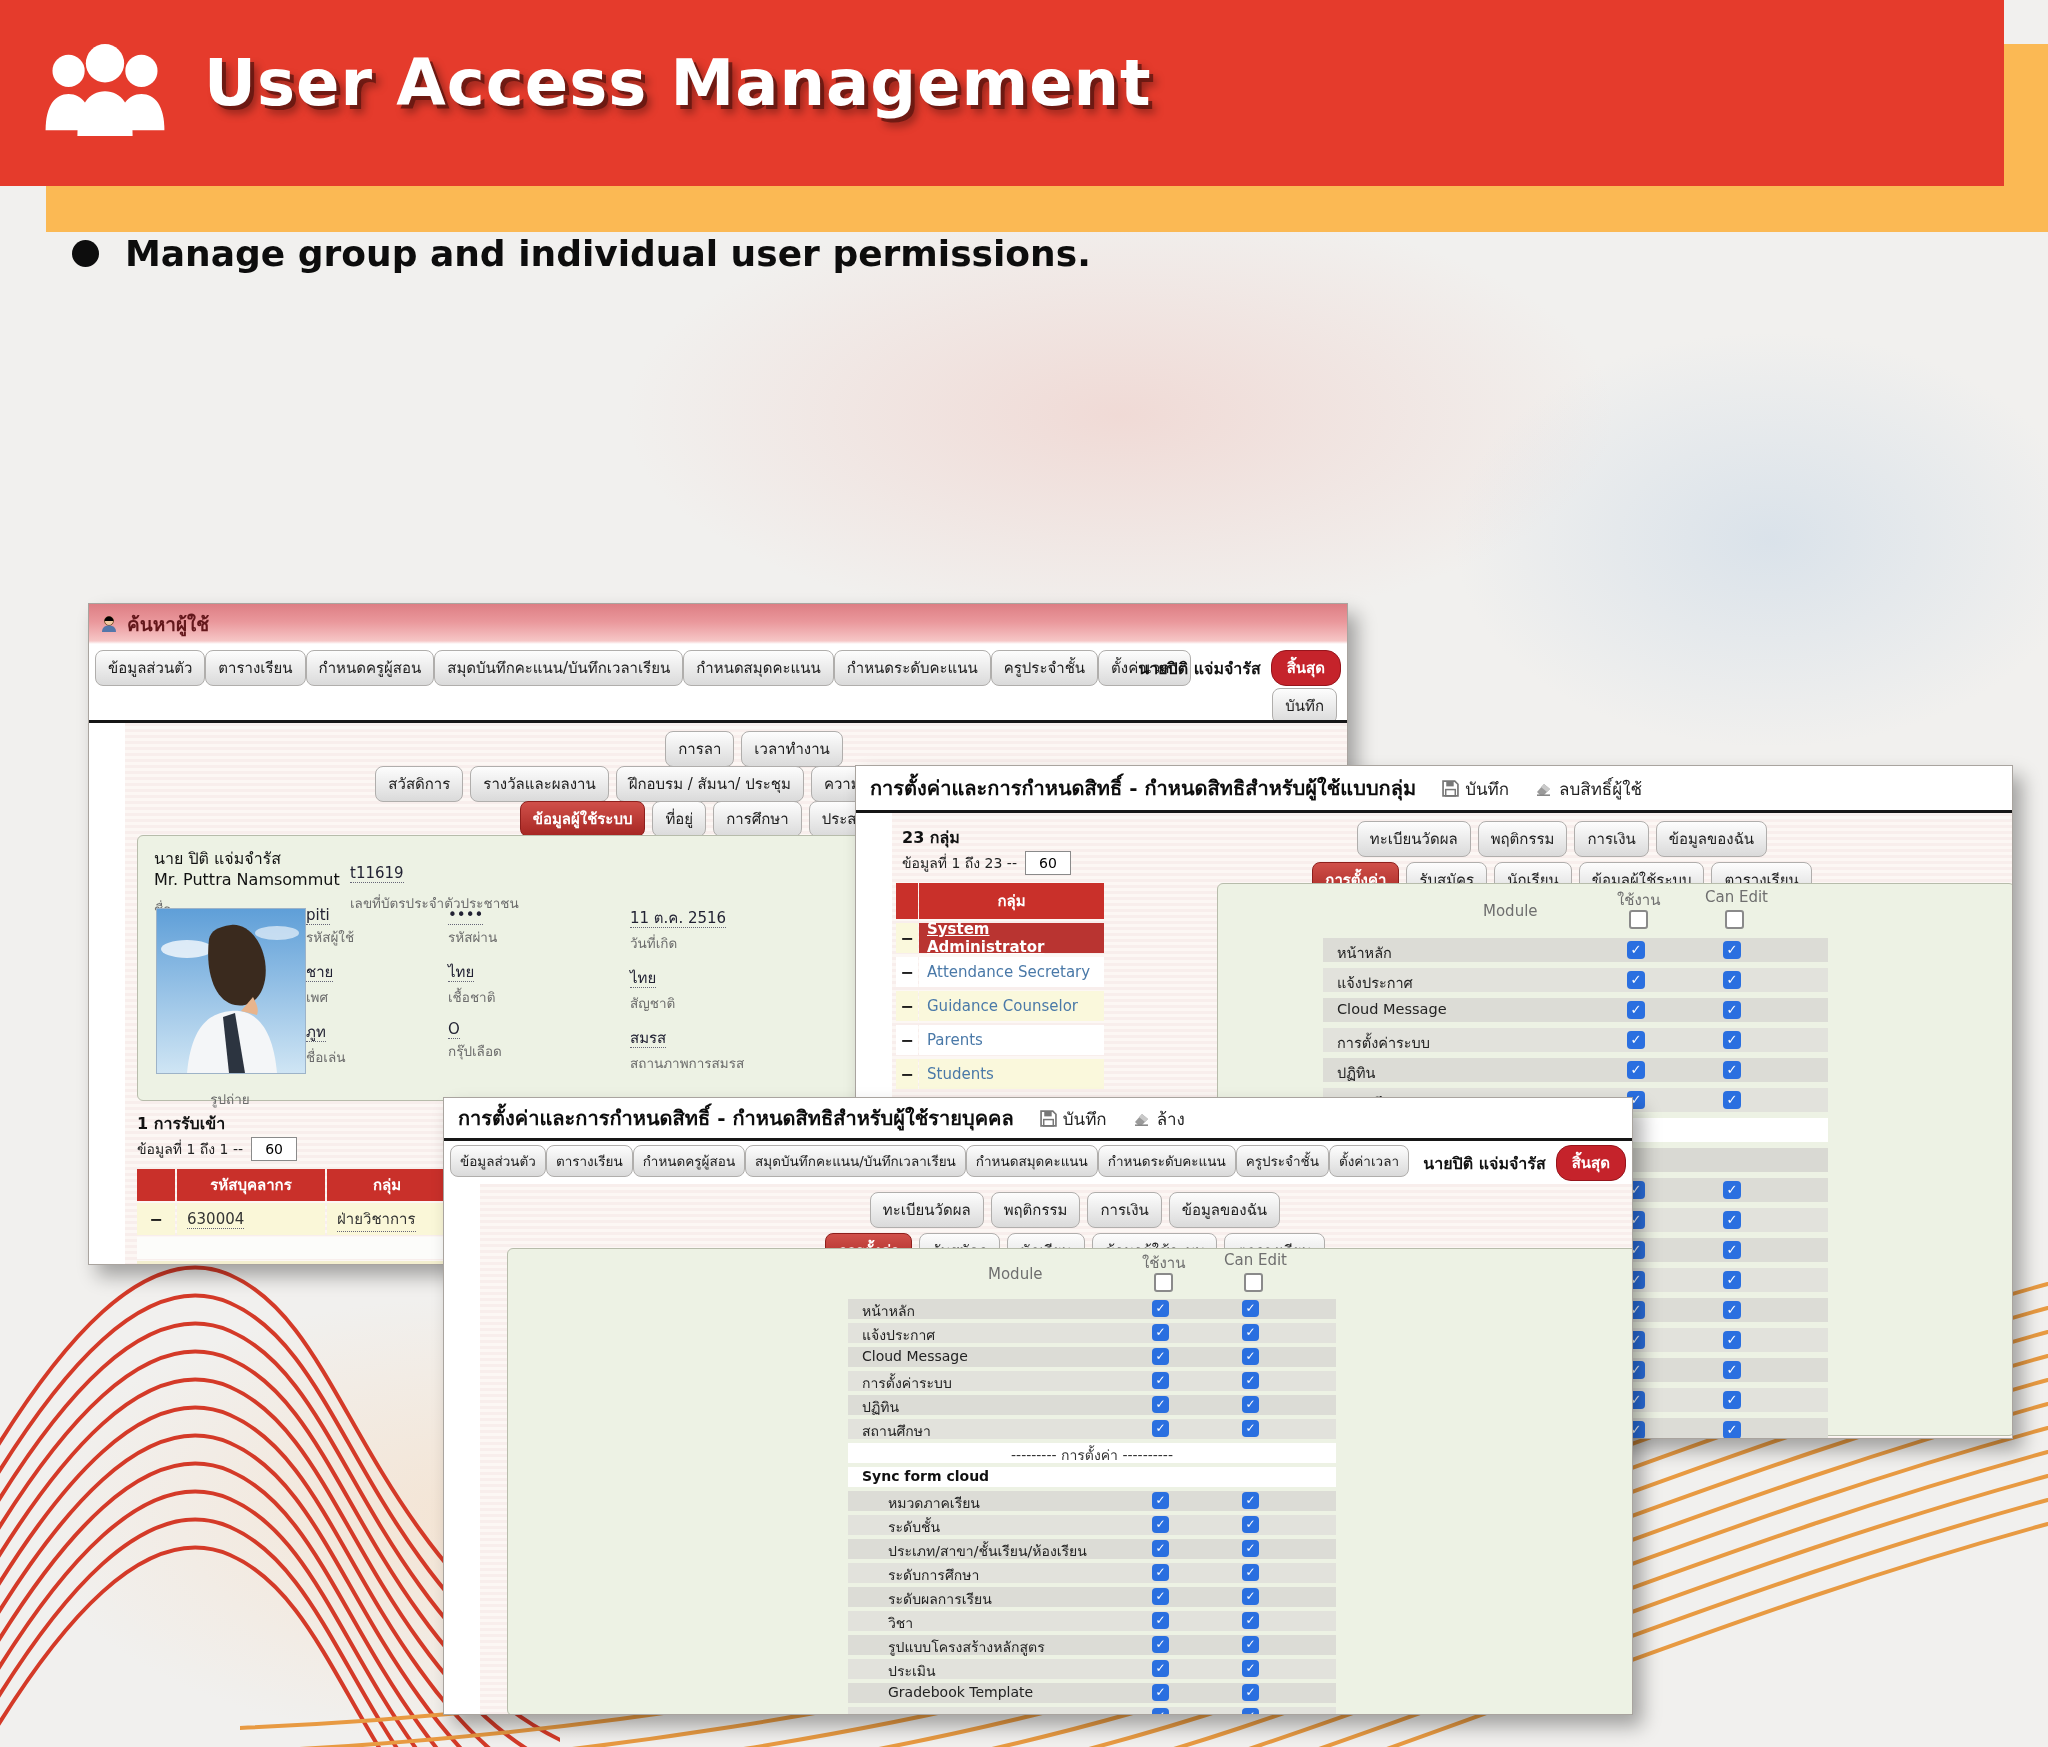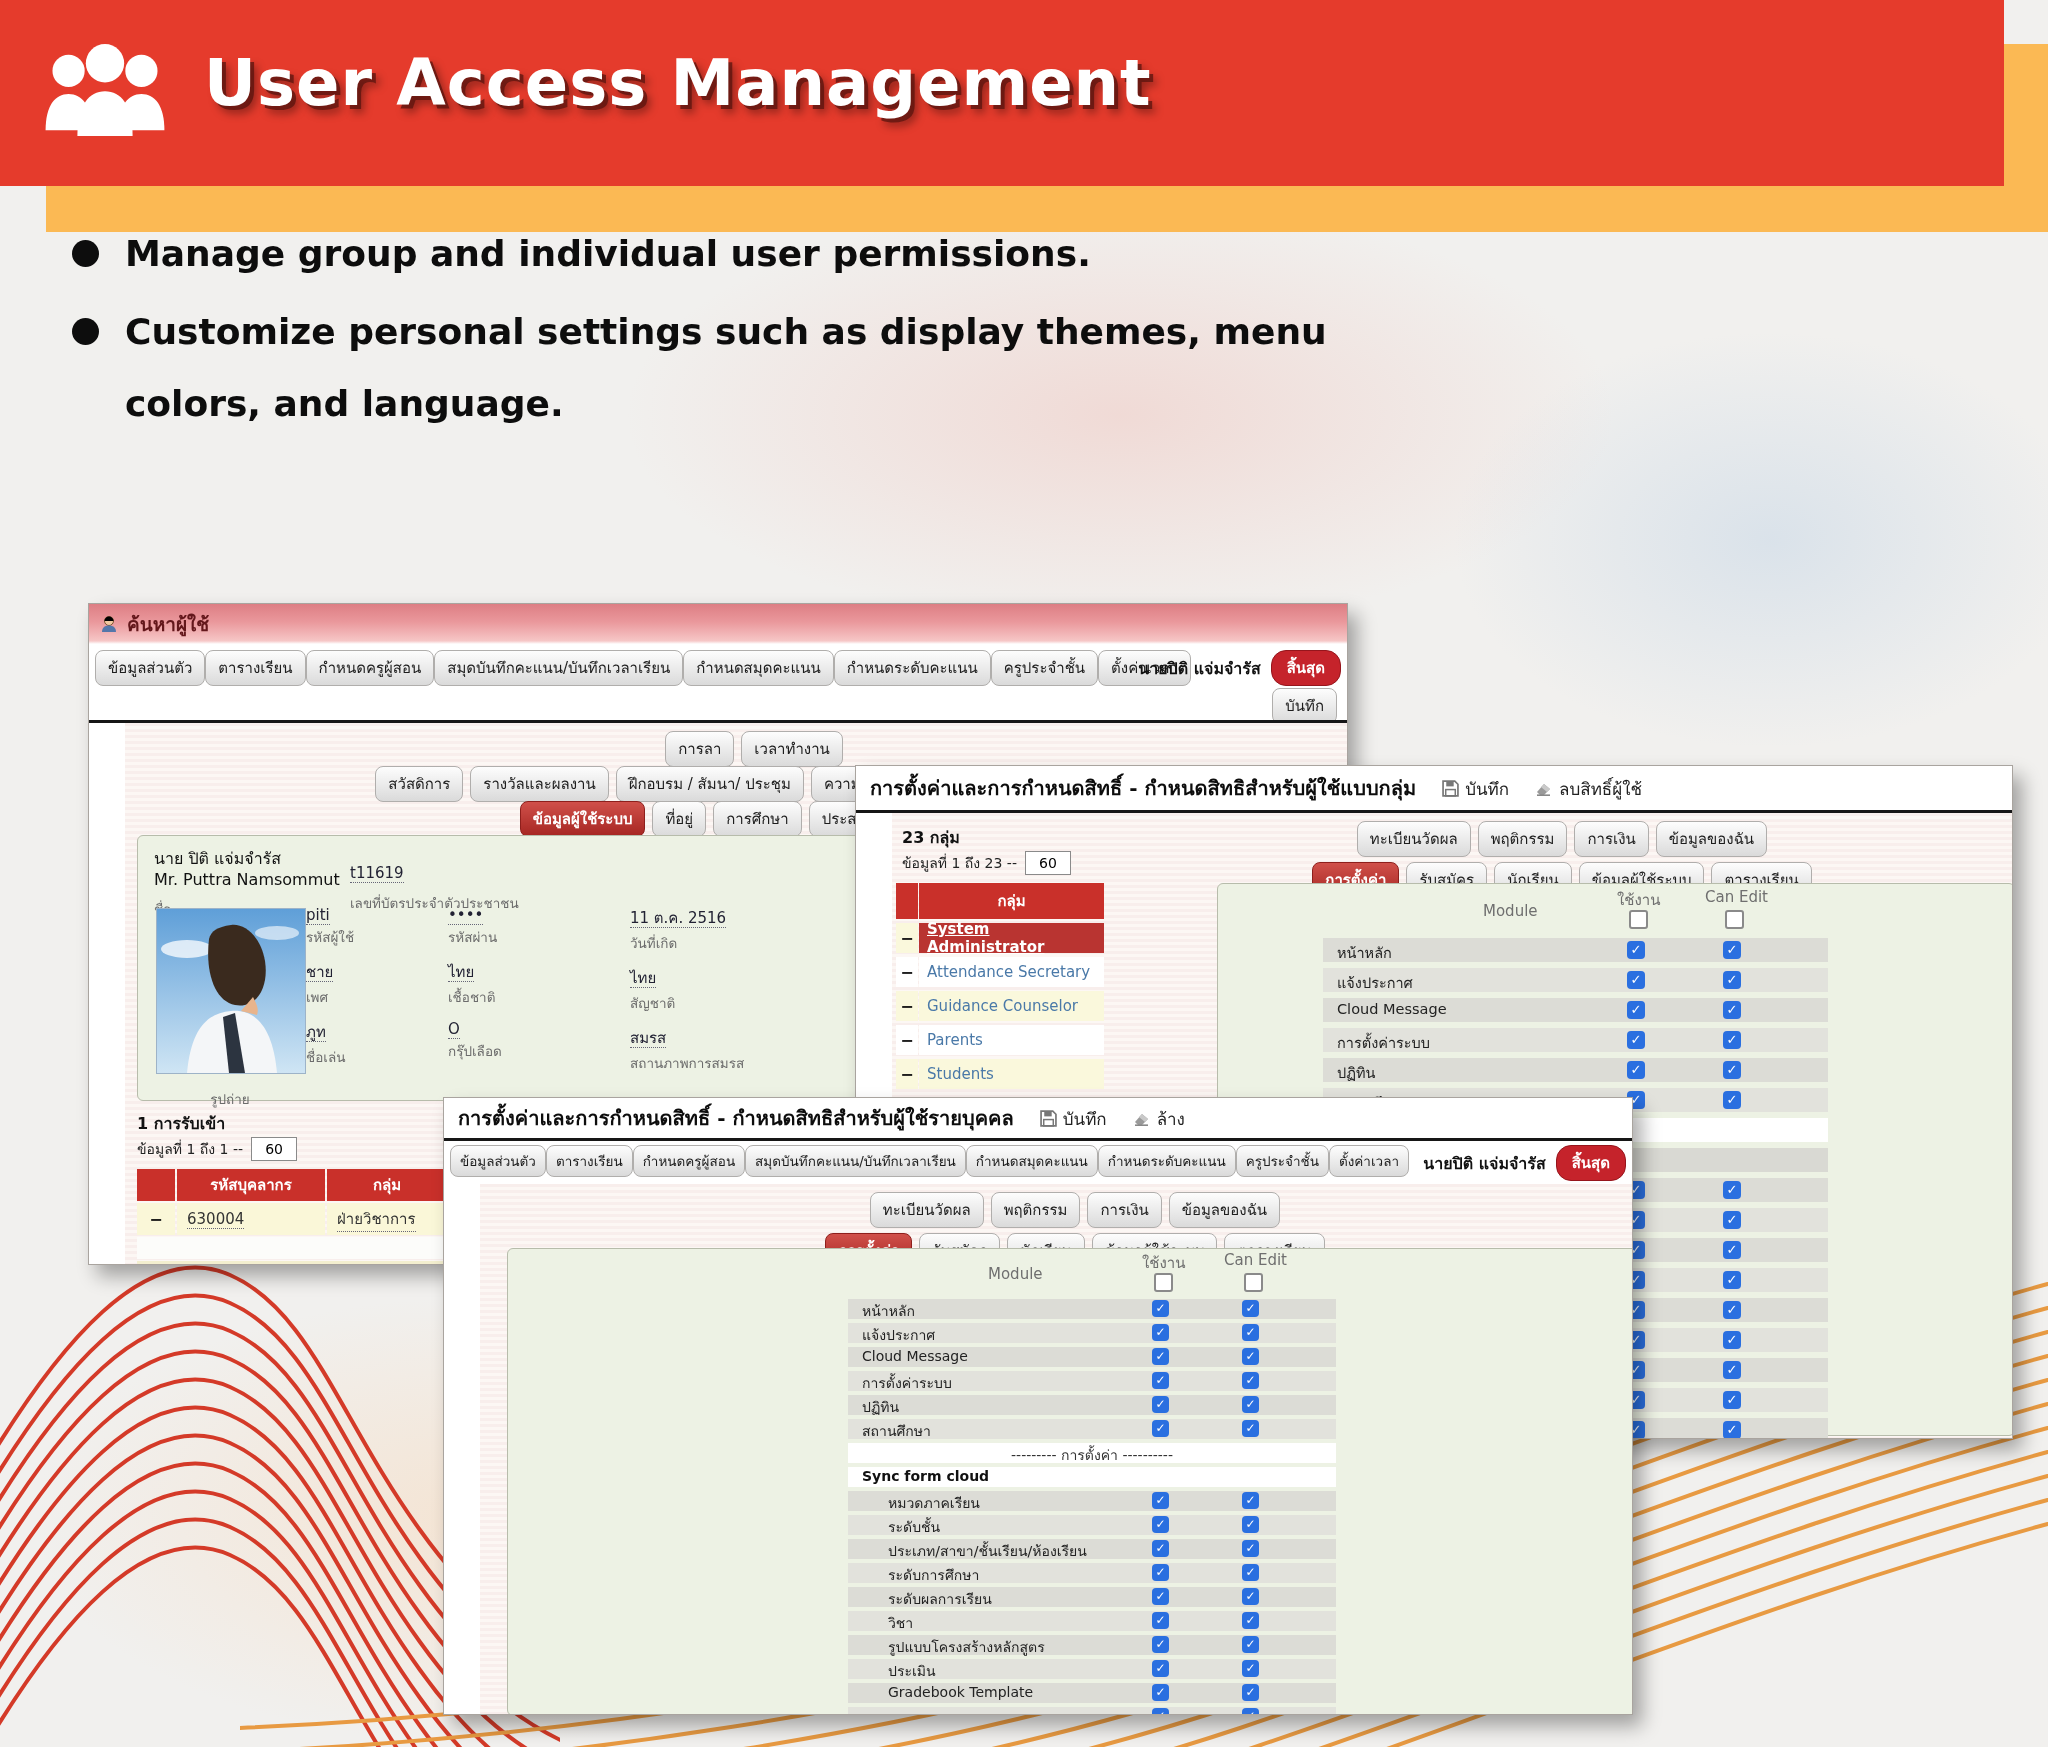--- a/index.html
+++ b/index.html
@@ -230,24 +230,20 @@
     <path d="M10.8 25.5 C10.8 17.5 13.8 13.8 18 13.8 C22.2 13.8 25.2 17.5 25.2 25.5 Z"></path>
   </g>
 </svg>
 <div class="hdr-title">User Access Management</div>
 
 <div class="bullets">
   <div class="bullet-row">
     <span class="bullet-dot"></span>
     <div class="bullet-text">Manage group and individual user permissions.</div>
   </div>
-  <div class="bullet-row">
-    <span class="bullet-dot"></span>
-    <div class="bullet-text">Customize personal settings such as display themes, menu colors, and language.</div>
-  </div>
 </div>
 
 <div class="win" id="win1">
   <div class="titlebar">
     <svg width="20" height="20" viewBox="0 0 20 20">
       <circle cx="10" cy="7" r="4.5" fill="#f2c9a0" stroke="#7a5230"></circle>
       <path d="M10 2.5 a4.5 4.5 0 0 1 4.5 4.5 l-9 0 a4.5 4.5 0 0 1 4.5 -4.5" fill="#4a3категория2a18"></path>
       <path d="M3 18 C3 13.5 6 11.5 10 11.5 C14 11.5 17 13.5 17 18 Z" fill="#5577aa"></path>
     </svg>
     <span class="ttl">ค้นหาผู้ใช้</span>

